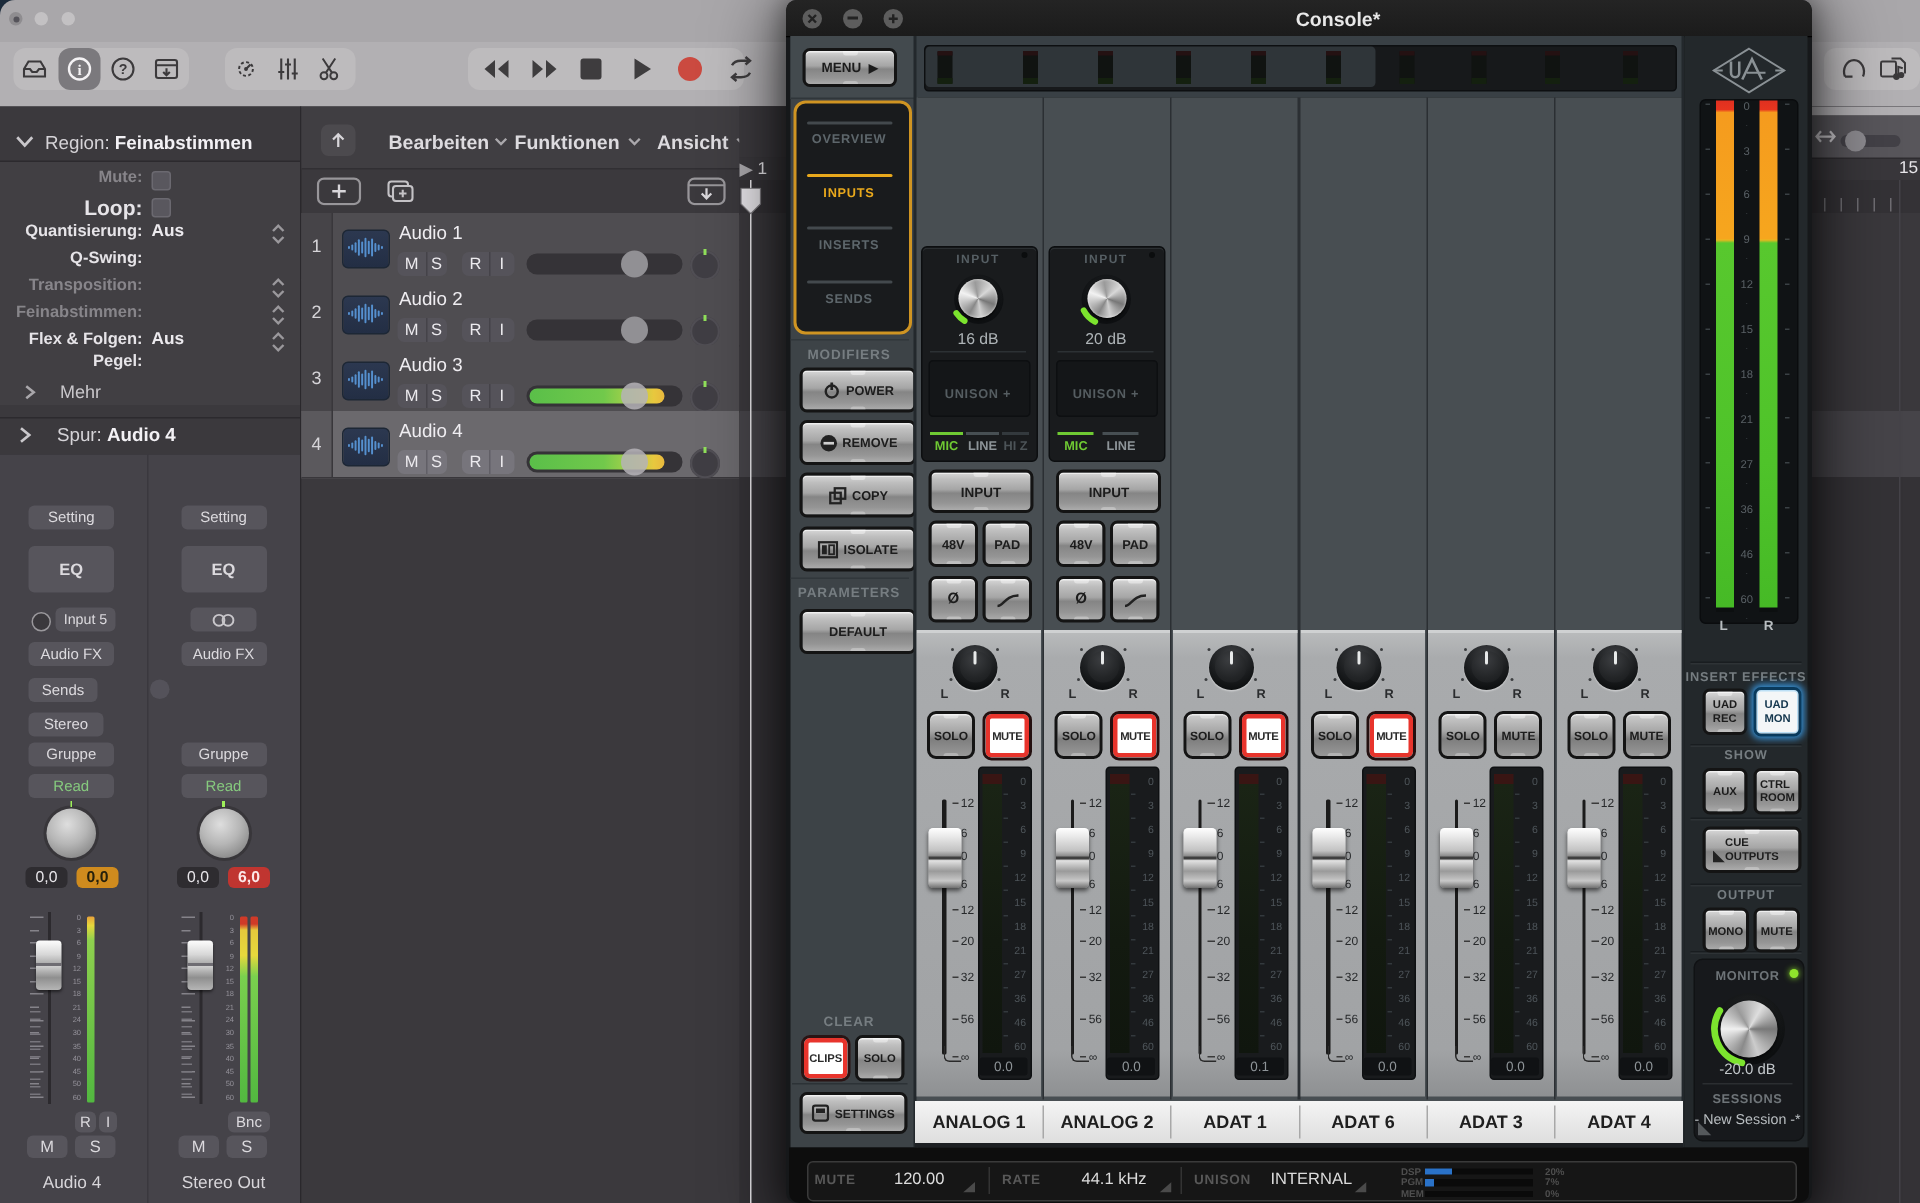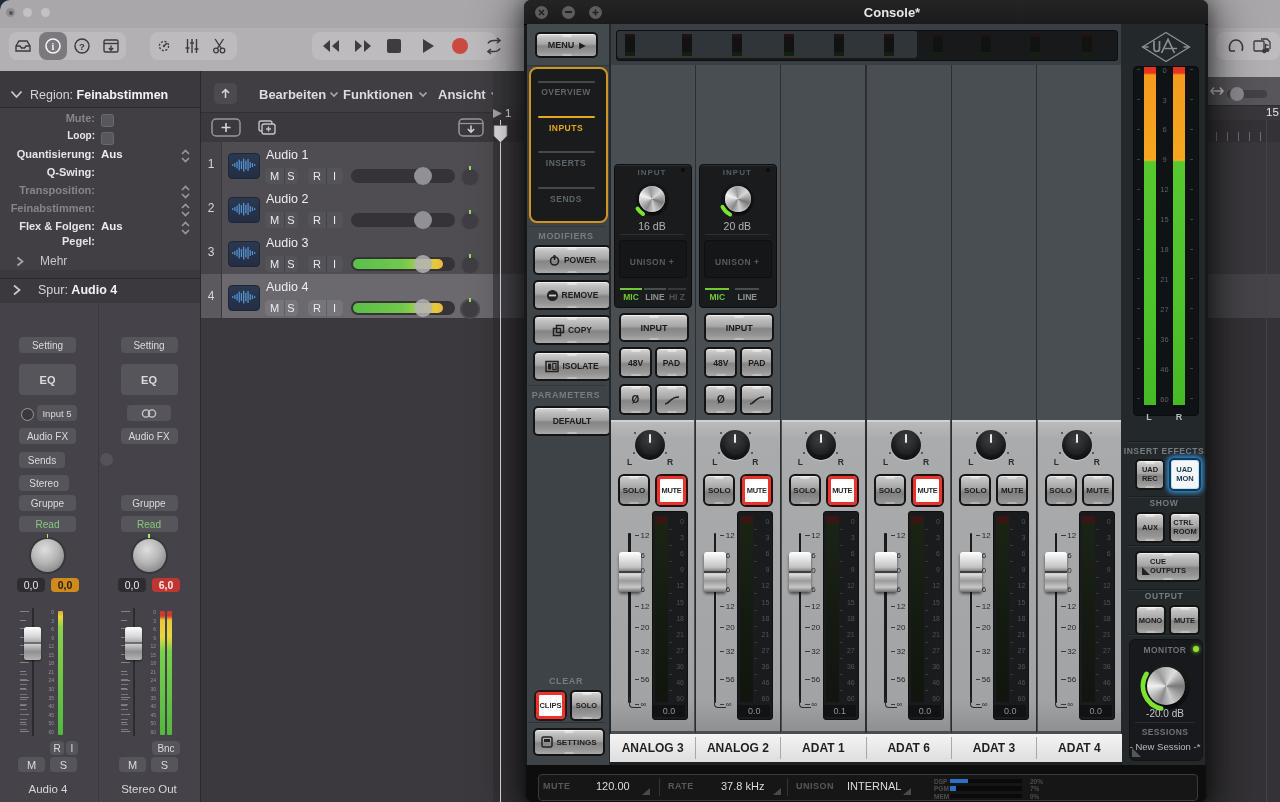--- a/index.html
+++ b/index.html
@@ -115,21 +115,21 @@
     </svg>
 
 <div class="abs" style="left:0;top:71px;width:201px;height:731px;background:#413f43;"></div>
 <div class="abs" style="left:0;top:71px;width:201px;height:36px;background:#3b393d;border-bottom:1px solid #2c2a2e;"></div>
 <svg class="abs" style="left:10px;top:90px" width="13" height="9" viewBox="0 0 13 9">
       <path d="M1.5 1.5 L6.5 7 L11.5 1.5" fill="none" stroke="#c9c7cb" stroke-width="1.8"></path>
     </svg>
 <div class="abs" style="left:30px;top:88px;font-size:12.5px;color:#d5d3d7;">Region: <span style="color:#f3f1f5;font-weight:bold">Feinabstimmen</span></div>
 <div class="abs" style="left:0;top:111.5px;width:95px;text-align:right;font-size:11px;font-weight:bold;color:#87858a;">Mute:</div>
     <div class="abs" style="left:101px;top:113.5px;width:11px;height:11px;background:#59575e;border:1px solid #6b6970;border-radius:2.5px;"></div>
-    <div class="abs" style="left:0;top:129.5px;width:95px;text-align:right;font-size:10px;font-weight:bold;color:#e6e4e8;">Loop:</div>
+    <div class="abs" style="left:0;top:129.5px;width:95px;text-align:right;font-size:14px;font-weight:bold;color:#e6e4e8;">Loop:</div>
     <div class="abs" style="left:101px;top:131.5px;width:11px;height:11px;background:#59575e;border:1px solid #6b6970;border-radius:2.5px;"></div>
     <div class="abs" style="left:0;top:147.5px;width:95px;text-align:right;font-size:11px;font-weight:bold;color:#e6e4e8;">Quantisierung:</div>
     <div class="abs" style="left:101px;top:147.5px;font-size:11.5px;font-weight:bold;color:#eceaee;">Aus</div>
     <svg class="abs" style="left:180px;top:148.5px" width="11" height="14" viewBox="0 0 11 14">
       <g fill="none" stroke="#9a989c" stroke-width="1.6">
         <path d="M2 5 L5.5 1.5 L9 5"></path>
         <path d="M2 9 L5.5 12.5 L9 9"></path>
       </g>
     </svg>
     <div class="abs" style="left:0;top:165.5px;width:95px;text-align:right;font-size:11px;font-weight:bold;color:#e6e4e8;">Q-Swing:</div>
@@ -711,21 +711,21 @@
     <div class="abs" style="left:669.0px;top:641.8px;width:3px;height:1px;background:#33393d;"></div>
     <div class="abs" style="left:670.0px;top:646.9px;width:14px;text-align:right;font-size:7px;color:#4e555a;">27</div>
     <div class="abs" style="left:669.0px;top:657.9px;width:3px;height:1px;background:#33393d;"></div>
     <div class="abs" style="left:670.0px;top:663.1px;width:14px;text-align:right;font-size:7px;color:#4e555a;">36</div>
     <div class="abs" style="left:669.0px;top:674.1px;width:3px;height:1px;background:#33393d;"></div>
     <div class="abs" style="left:670.0px;top:679.2px;width:14px;text-align:right;font-size:7px;color:#4e555a;">46</div>
     <div class="abs" style="left:669.0px;top:690.2px;width:3px;height:1px;background:#33393d;"></div>
     <div class="abs" style="left:670.0px;top:695.3px;width:14px;text-align:right;font-size:7px;color:#4e555a;">60</div>
     <div class="abs" style="left:669.0px;top:706.3px;width:3px;height:1px;background:#33393d;"></div>
     <div class="abs tc" style="left:653.0px;top:704.5px;width:32px;font-size:9px;color:#8e9498;background:#101214;height:12px;border-radius:2px;line-height:12px;">0.0</div>
-    <div class="abs cbtn" style="left:610.0px;top:734px;width:85.3px;height:28px;font-size:12px;color:#1f1f1f;z-index:6;background:transparent;">ANALOG 3</div>
+    <div class="abs cbtn" style="left:610.0px;top:734px;width:85.3px;height:28px;font-size:12px;color:#1f1f1f;z-index:6;background:transparent;">ANALOG 1</div>
     <div class="abs" style="left:696.3px;top:420px;width:83.3px;height:311px;background:linear-gradient(180deg,#babcbd,#a9abad 6%,#a1a3a5 90%,#8e9092);box-shadow:inset 0 2px 0 #cfd1d2;"></div>
     <div class="abs" style="left:720.3px;top:429.5px;width:30px;height:30px;border-radius:50%;background:radial-gradient(circle at 50% 25%,#3e4043,#1b1d1f 55%,#0d0f10 82%);box-shadow:0 1px 1px rgba(255,255,255,.4);"></div>
     <div class="abs" style="left:724.8px;top:434.0px;width:21px;height:21px;border-radius:50%;background:radial-gradient(circle at 45% 28%,#3c3e41,#232527 62%,#17191b);"></div>
     <div class="abs" style="left:734.4px;top:434.0px;width:1.8px;height:9px;background:#e8eaea;border-radius:1px;"></div>
     <div class="abs" style="left:719.8px;top:432.1px;width:2px;height:2px;border-radius:50%;background:#3c3e40;"></div>
     <div class="abs" style="left:748.9px;top:432.1px;width:2px;height:2px;border-radius:50%;background:#3c3e40;"></div>
     <div class="abs" style="left:718.0px;top:452.2px;width:2px;height:2px;border-radius:50%;background:#3c3e40;"></div>
     <div class="abs" style="left:750.7px;top:452.2px;width:2px;height:2px;border-radius:50%;background:#3c3e40;"></div>
     <div class="abs" style="left:712.3px;top:456.5px;font-size:8.5px;font-weight:bold;color:#2a2c2e;">L</div>
     <div class="abs" style="left:752.3px;top:456.5px;font-size:8.5px;font-weight:bold;color:#2a2c2e;">R</div>
@@ -1140,21 +1140,21 @@
     </svg>
     <div class="abs" style="left:526px;top:765px;width:680px;height:37px;background:#0d0d0d;border-radius:0 0 7px 7px;"></div>
     <div class="abs" style="left:538px;top:774px;width:658px;height:25px;background:#161616;border:1px solid #3a3a3a;border-radius:4px;"></div>
     <div class="abs" style="left:543px;top:781px;font-size:9px;font-weight:bold;letter-spacing:.5px;color:#585858;">MUTE</div>
     <div class="abs" style="left:596px;top:779.5px;font-size:11px;color:#dcdcdc;">120.00</div>
     <svg class="abs" style="left:642px;top:788px" width="8" height="7" viewBox="0 0 8 7">
       <path d="M8 0 V7 H0 Z" fill="#4a4a4a"></path>
     </svg>
     <div class="abs" style="left:659px;top:778px;width:1px;height:18px;background:#333;"></div>
     <div class="abs" style="left:668px;top:781px;font-size:9px;font-weight:bold;letter-spacing:.5px;color:#585858;">RATE</div>
-    <div class="abs" style="left:721px;top:779.5px;font-size:11px;color:#dcdcdc;">37.8 kHz</div>
+    <div class="abs" style="left:721px;top:779.5px;font-size:11px;color:#dcdcdc;">44.1 kHz</div>
     <svg class="abs" style="left:773px;top:788px" width="8" height="7" viewBox="0 0 8 7">
       <path d="M8 0 V7 H0 Z" fill="#4a4a4a"></path>
     </svg>
     <div class="abs" style="left:787px;top:778px;width:1px;height:18px;background:#333;"></div>
     <div class="abs" style="left:796px;top:781px;font-size:9px;font-weight:bold;letter-spacing:.5px;color:#585858;">UNISON</div>
     <div class="abs" style="left:847px;top:779.5px;font-size:11px;color:#dcdcdc;">INTERNAL</div>
     <svg class="abs" style="left:903px;top:788px" width="8" height="7" viewBox="0 0 8 7">
       <path d="M8 0 V7 H0 Z" fill="#4a4a4a"></path>
     </svg>
     <div class="abs" style="left:934px;top:777.5px;font-size:6.5px;font-weight:bold;color:#4e4e4e;">DSP</div>

